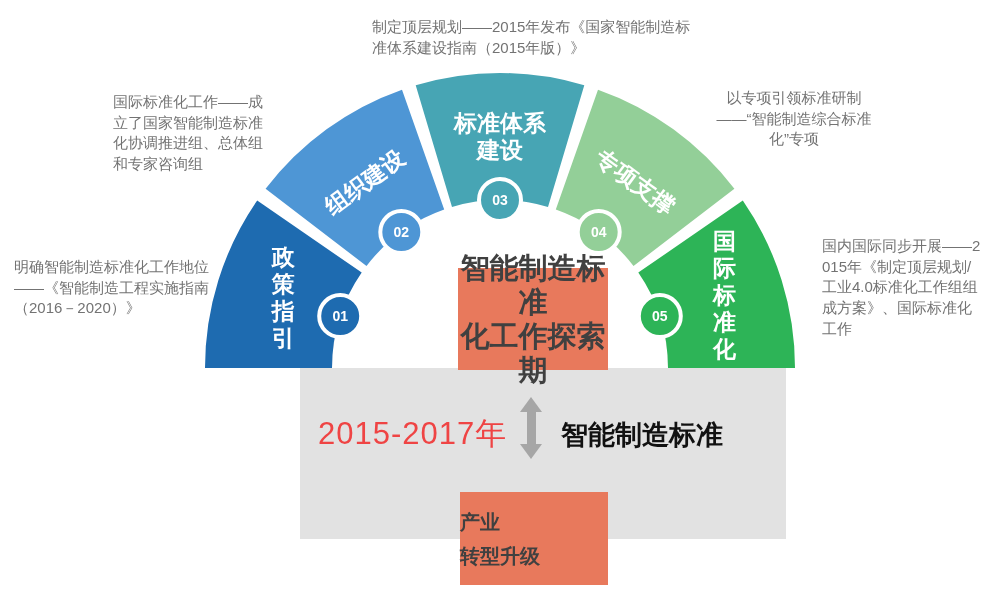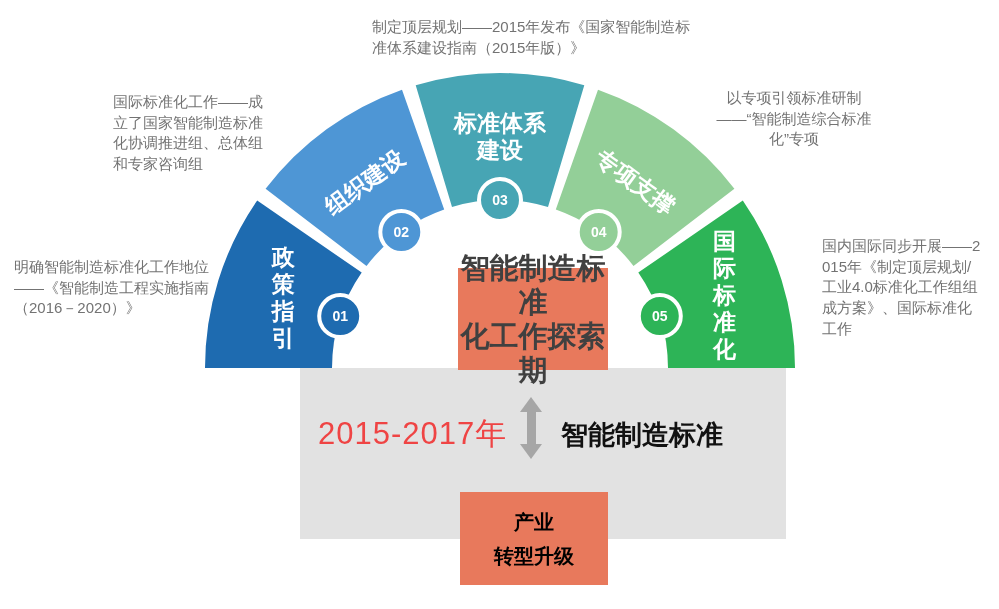--- a/index.html
+++ b/index.html
@@ -101,27 +101,27 @@
     font-weight: bold;
     color: #111111;
   }
 
   .bottom-box {
     position: absolute;
     left: 460px; top: 492px;
     width: 148px; height: 93px;
     background: #e8795c;
     z-index: 3;
-    color: #000000;
+    color: #404040;
     font-weight: bold;
     font-size: 20px;
     line-height: 34px;
     display: flex;
     flex-direction: column;
-    align-items: center;
+    align-items: flex-start;
     justify-content: center;
     text-align: center;
   }
 
   .seg-label, .seg-label tspan {
     fill: #ffffff;
     font-size: 23px;
     font-weight: bold;
     dominant-baseline: central;
     font-family: "Liberation Sans", "DejaVu Sans", sans-serif;

